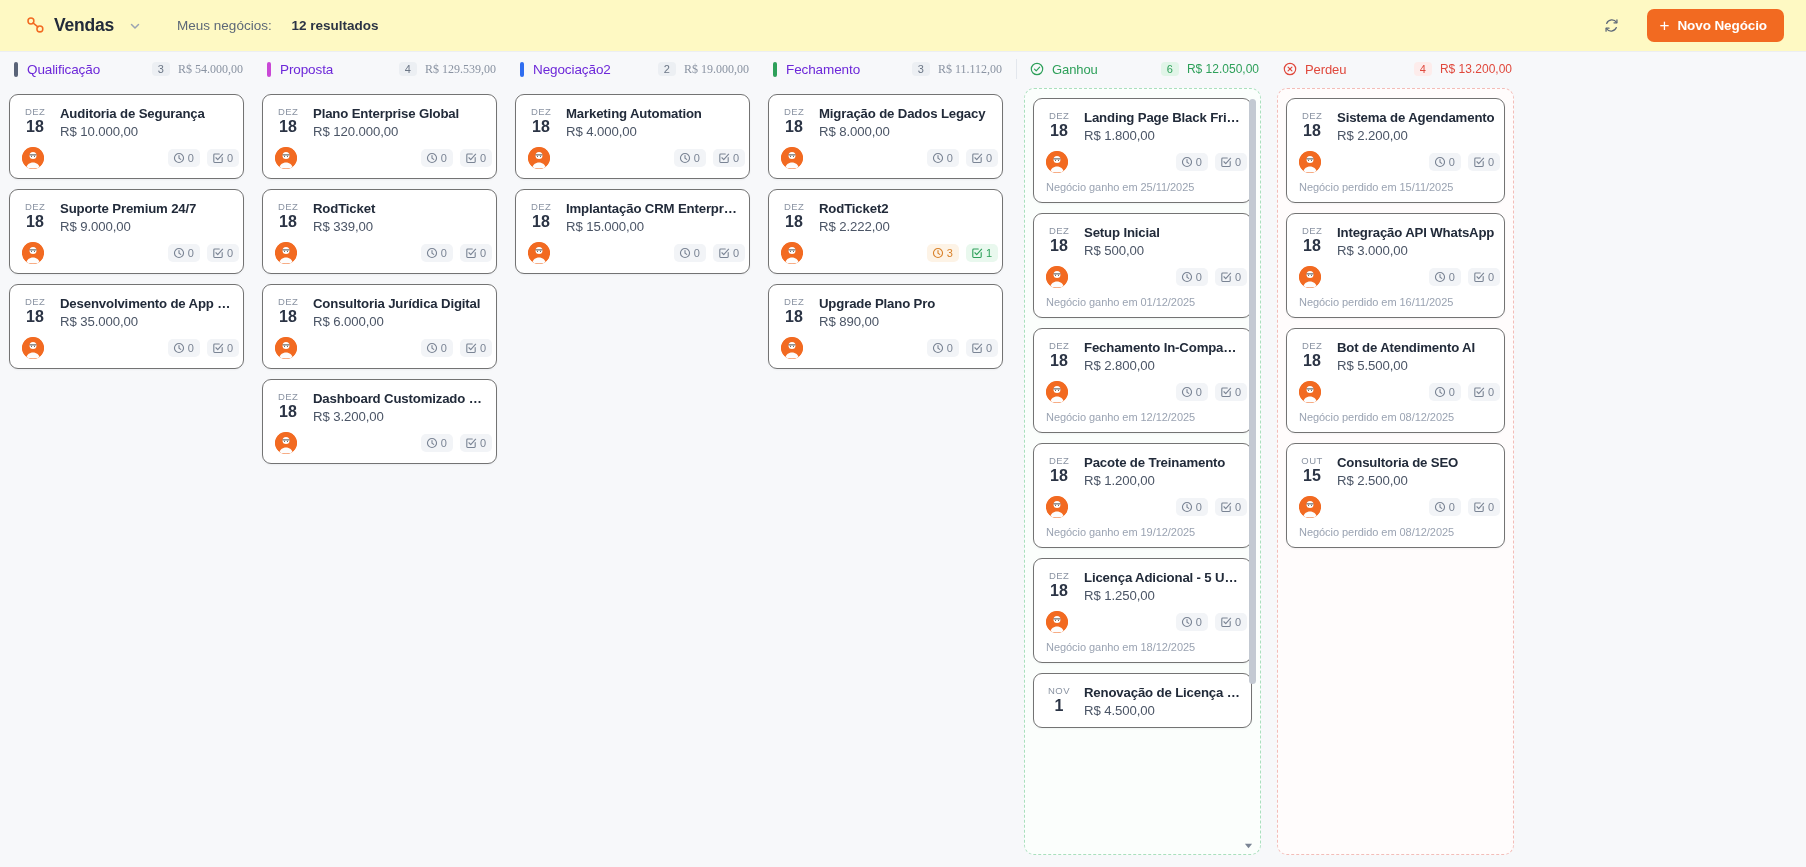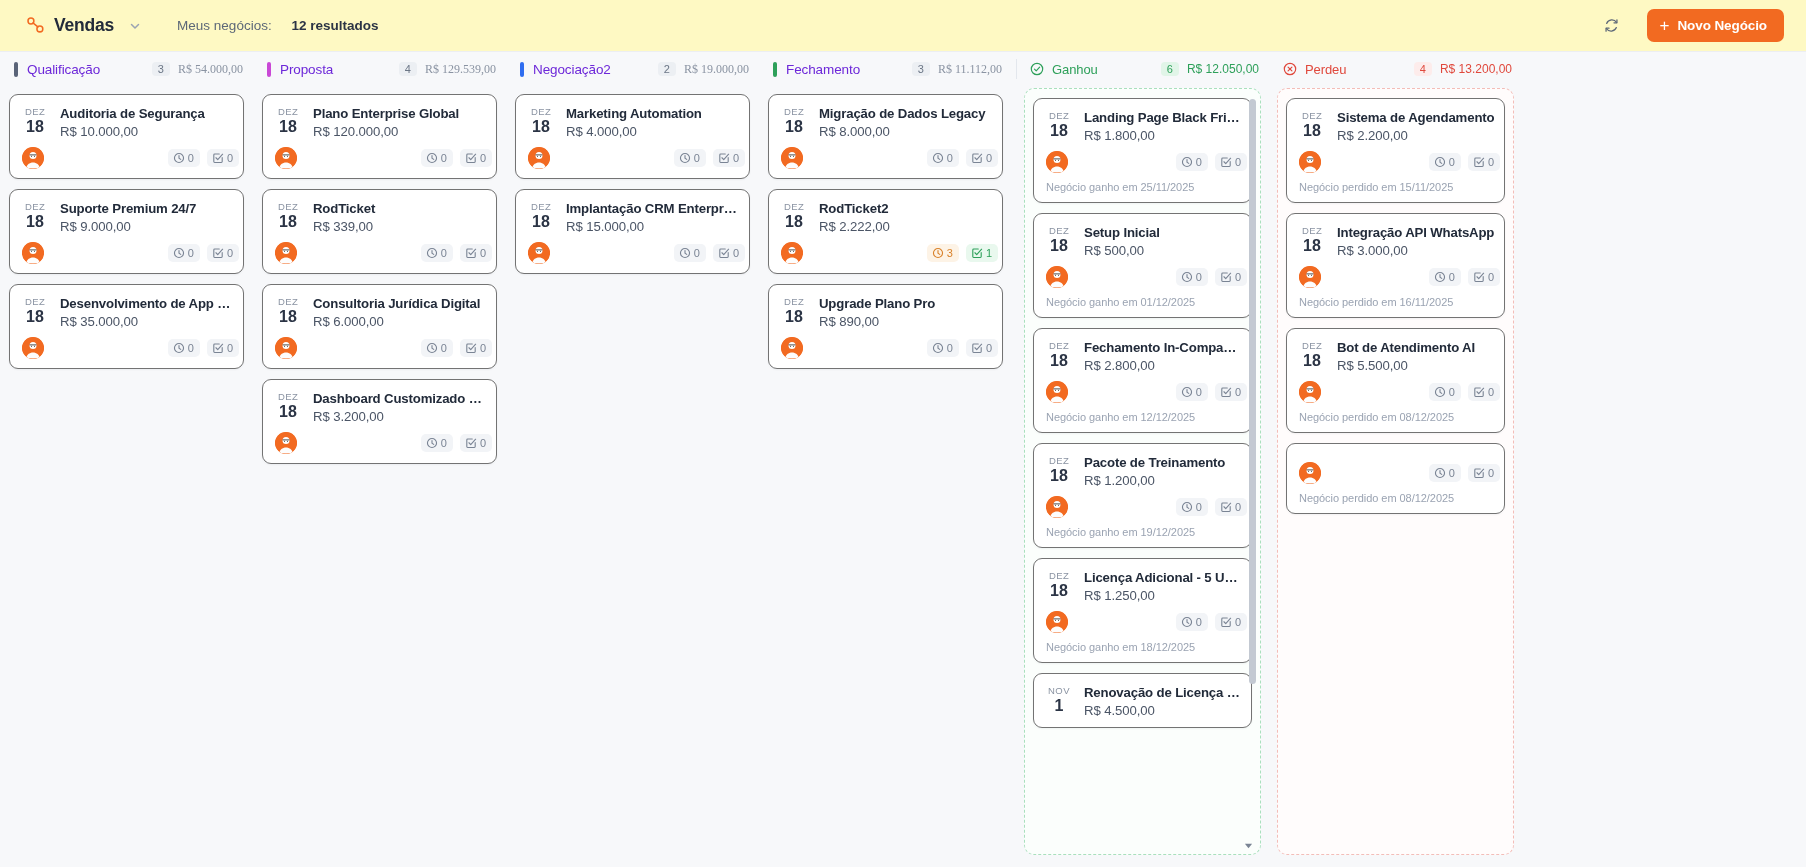--- a/index.html
+++ b/index.html
@@ -1040,20 +1040,30 @@
                     <path d="M11.9 6.6v4.6a1 1 0 0 1-1 1H3.1a1 1 0 0 1-1-1V3.4a1 1 0 0 1 1-1h5.4" stroke-linecap="round"></path>
                     <path d="M4.6 6.7 6.7 8.8 12.4 2.6" stroke-linecap="round" stroke-linejoin="round"></path>
                   </svg>
                   <span>0</span>
                 </span>
               </div>
             </div>
             <div class="card-note">Negócio perdido em 08/12/2025</div>
           </div>
           <div class="card">
+            <div class="card-top">
+              <div class="card-date">
+                <div class="card-month">OUT</div>
+                <div class="card-day">15</div>
+              </div>
+              <div class="card-main">
+                <div class="card-title">Consultoria de SEO</div>
+                <div class="card-value">R$ 2.500,00</div>
+              </div>
+            </div>
             <div class="card-foot">
               <span class="avatar"><svg viewBox="0 0 22 22" width="22" height="22">
                   <circle cx="11" cy="11" r="11" fill="#f26a21"></circle>
                   <circle cx="11" cy="8.6" r="3.5" fill="#fdfdfd"></circle>
                   <path d="M4 21.5c0.6-3.9 3.5-6.1 7-6.1s6.4 2.2 7 6.1z" fill="#fdfdfd"></path>
                   <path d="M7.9 7.9h6.2" stroke="#3c3c3c" stroke-width="0.9" stroke-linecap="round"></path>
                   <circle cx="9.5" cy="9.3" r="0.55" fill="#3c3c3c"></circle>
                   <circle cx="12.5" cy="9.3" r="0.55" fill="#3c3c3c"></circle>
                 </svg></span>
               <div class="badges">

